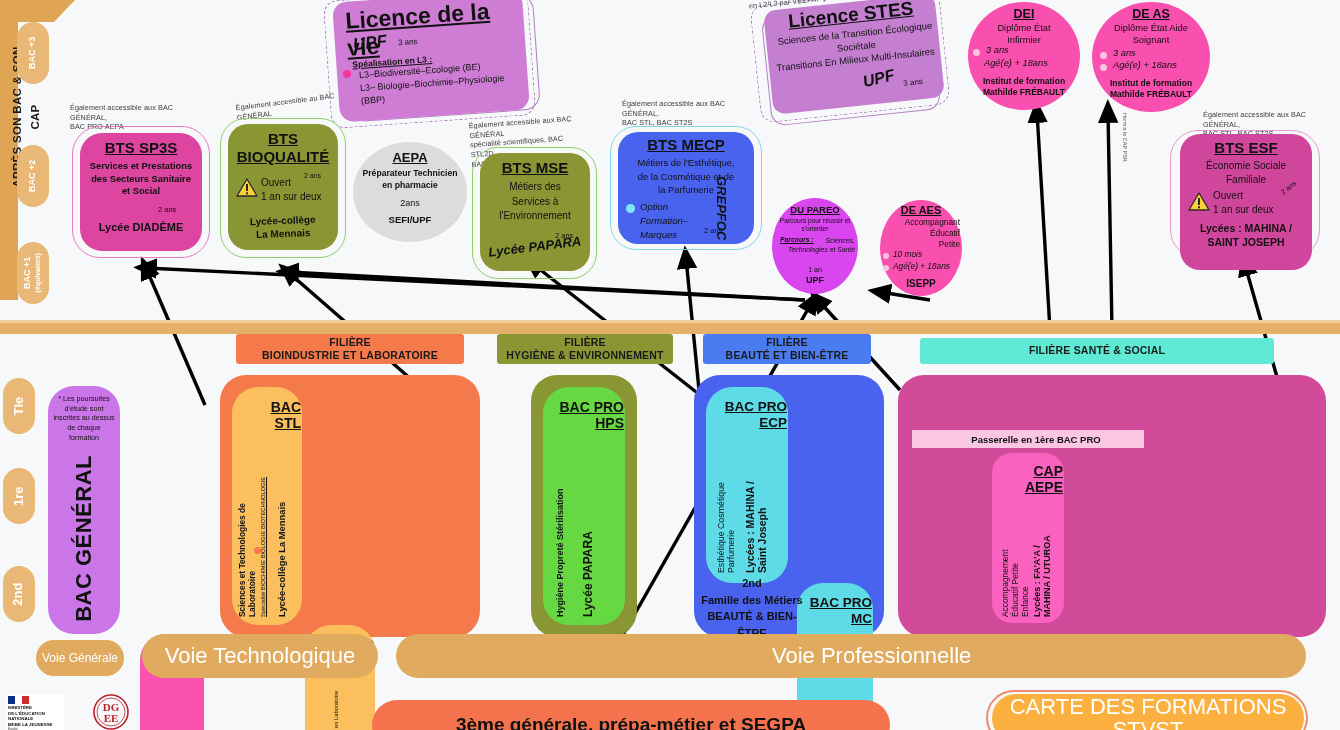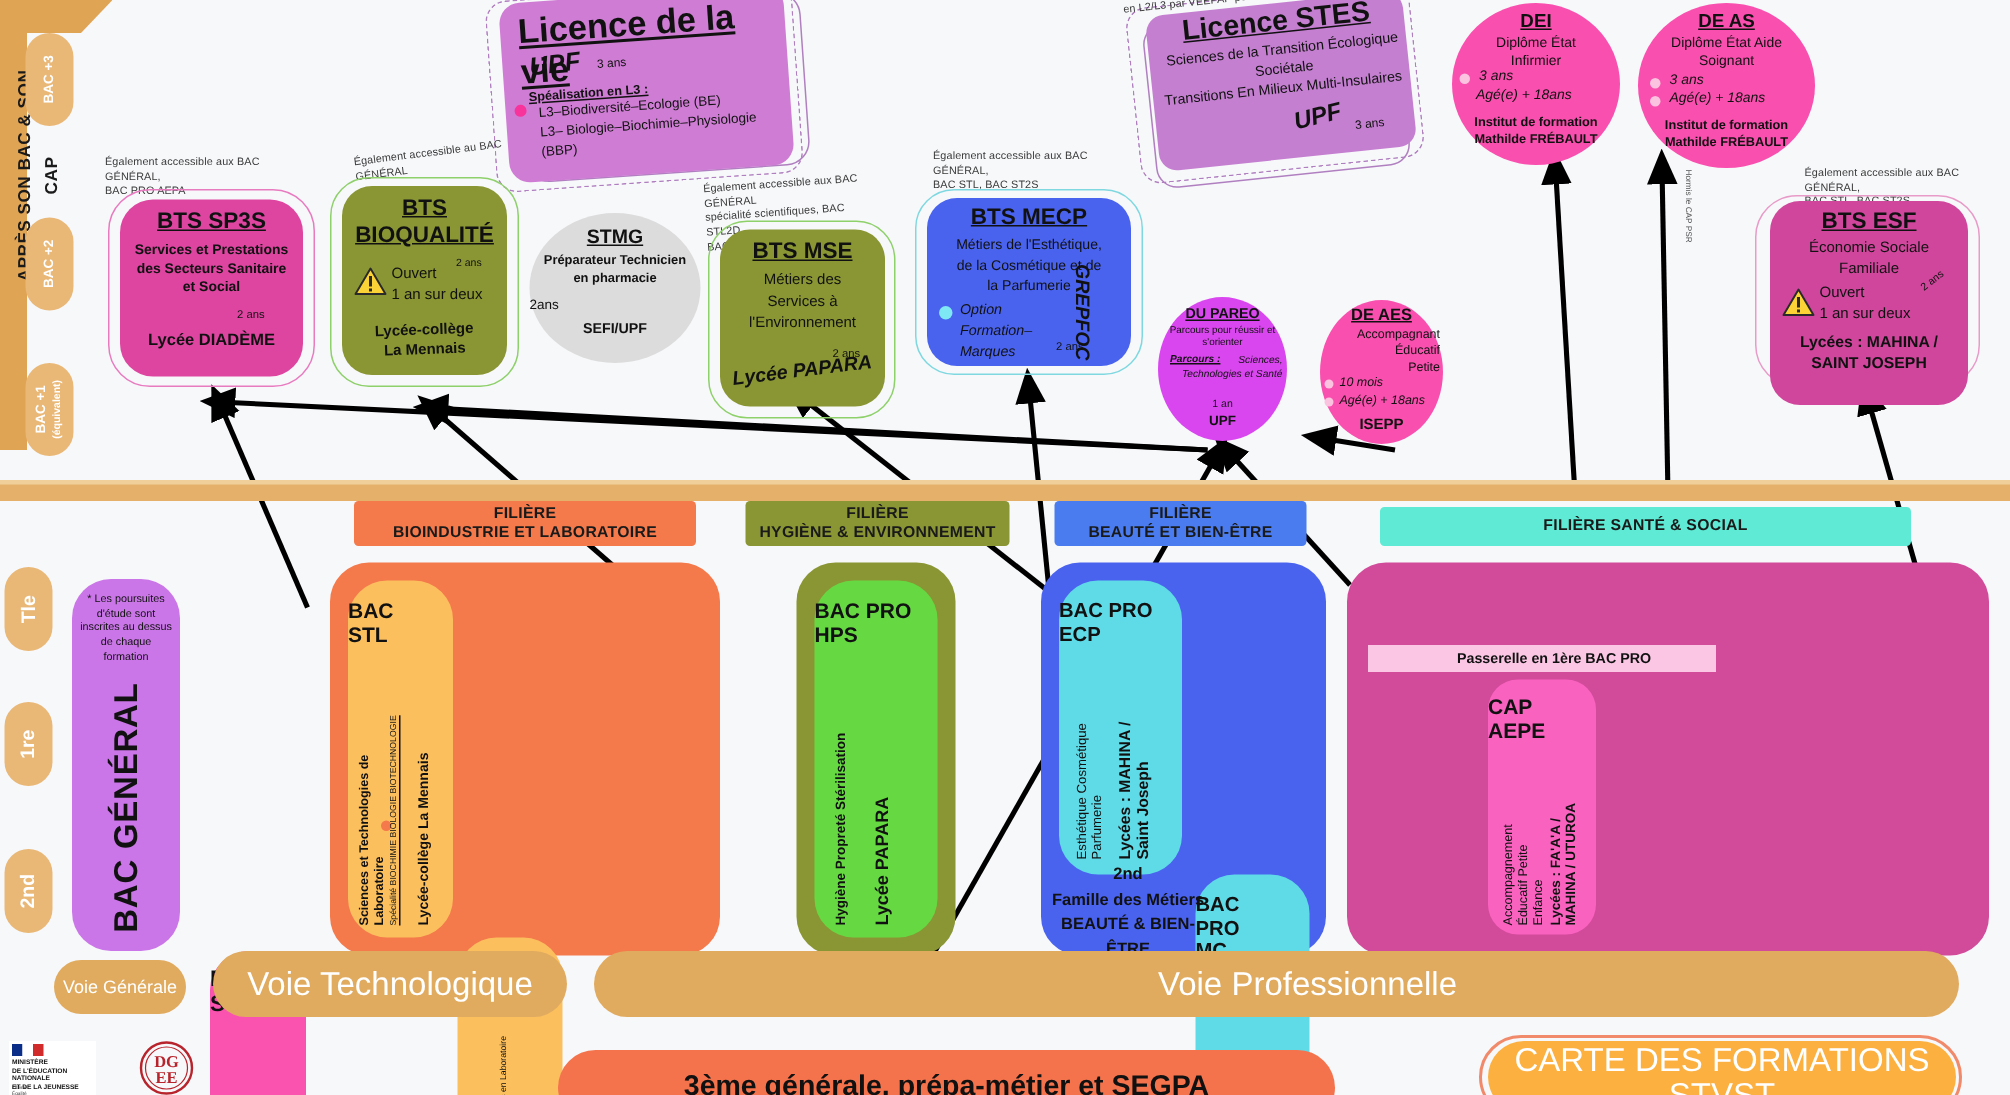--- a/index.html
+++ b/index.html
@@ -37,22 +37,22 @@
   
   #arrows{left:0;top:0;width:1340px;height:730px;pointer-events:none;}
 
   
   .filiere{height:30px;border-radius:3px;display:flex;flex-direction:column;
      align-items:center;justify-content:center;font-size:10.5px;font-weight:bold;
      color:#1a1a1a;line-height:1.25;letter-spacing:.2px;text-align:center;}
 
   
   .vcard{border-radius:26px;position:relative;}
-  .vtitle{position:absolute;left:0;right:16px;text-align:left;font-weight:bold;
-     line-height:1.15;}
+  .vtitle{position:absolute;left:0;right:1px;text-align:right;font-weight:bold;
+     text-decoration:underline;line-height:1.15;}
 
   
   .voie{background:#e0ab5f;border-radius:26px;display:flex;align-items:center;
      color:#fff;font-weight:400;}
 
   
   #cta{background:#fbb040;border-radius:26px;display:flex;flex-direction:column;
     align-items:center;justify-content:center;color:#fff;font-size:22px;
     line-height:1.05;text-align:center;}
   #cta-outline{border:2px solid #f08a6a;border-radius:30px;}
@@ -152,24 +152,24 @@
     <rect x="10" y="6" width="2" height="7" fill="#2a2a2a"></rect>
       <rect x="10" y="14.3" width="2" height="2" fill="#2a2a2a"></rect>
   </svg>
   <div class="abs" style="left:33px;top:52px;width:74px;font-size:10px;line-height:1.4;color:#111;white-space:pre-line;">Ouvert
 1 an sur deux</div>
   <div class="abs" style="left:0;top:90px;width:110px;text-align:center;font-size:10px;font-weight:bold;line-height:1.3;color:#111;white-space:pre-line;transform:rotate(-2deg);">Lycée-collège
 La Mennais</div>
 </div>
 
 <div class="abs" style="left:353px;top:142px;width:114px;height:100px;background:#dcdcdc;border-radius:50%;">
-  <div class="abs title-u" style="left:0;top:8px;width:114px;text-align:center;font-size:13px;color:#111;">STMG</div>
+  <div class="abs title-u" style="left:0;top:8px;width:114px;text-align:center;font-size:13px;color:#111;">AEPA</div>
   <div class="abs" style="left:2px;top:26px;width:110px;text-align:center;font-size:8.6px;line-height:1.35;color:#111;white-space:pre-line;font-weight:600;">Préparateur Technicien
 en pharmacie</div>
-  <div class="abs" style="left:0;top:56px;width:114px;text-align:left;font-size:9px;color:#111;">2ans</div>
+  <div class="abs" style="left:0;top:56px;width:114px;text-align:center;font-size:9px;color:#111;">2ans</div>
   <div class="abs" style="left:0;top:72px;width:114px;text-align:center;font-size:9.5px;font-weight:bold;color:#111;">SEFI/UPF</div>
 </div>
 
 <div class="abs note" style="left:470px;top:117px;width:120px;transform:rotate(-4deg);white-space:pre-line;">Également accessible aux BAC GÉNÉRAL
 spécialité scientifiques, BAC STL2D,
 BAC STL et BAC STMG</div>
 <div class="abs" style="left:472px;top:147px;width:125px;height:132px;border:1.5px solid #8ed06a;border-radius:26px;"></div>
 <div class="abs trap" style="left:480px;top:153px;width:110px;height:118px;background:#8a9634;border-radius:20px;">
   <div class="abs title-u" style="left:0;top:6px;width:110px;text-align:center;font-size:15px;color:#111;">BTS MSE</div>
   <div class="abs" style="left:2px;top:27px;width:106px;text-align:center;font-size:10px;line-height:1.45;color:#111;white-space:pre-line;">Métiers des

